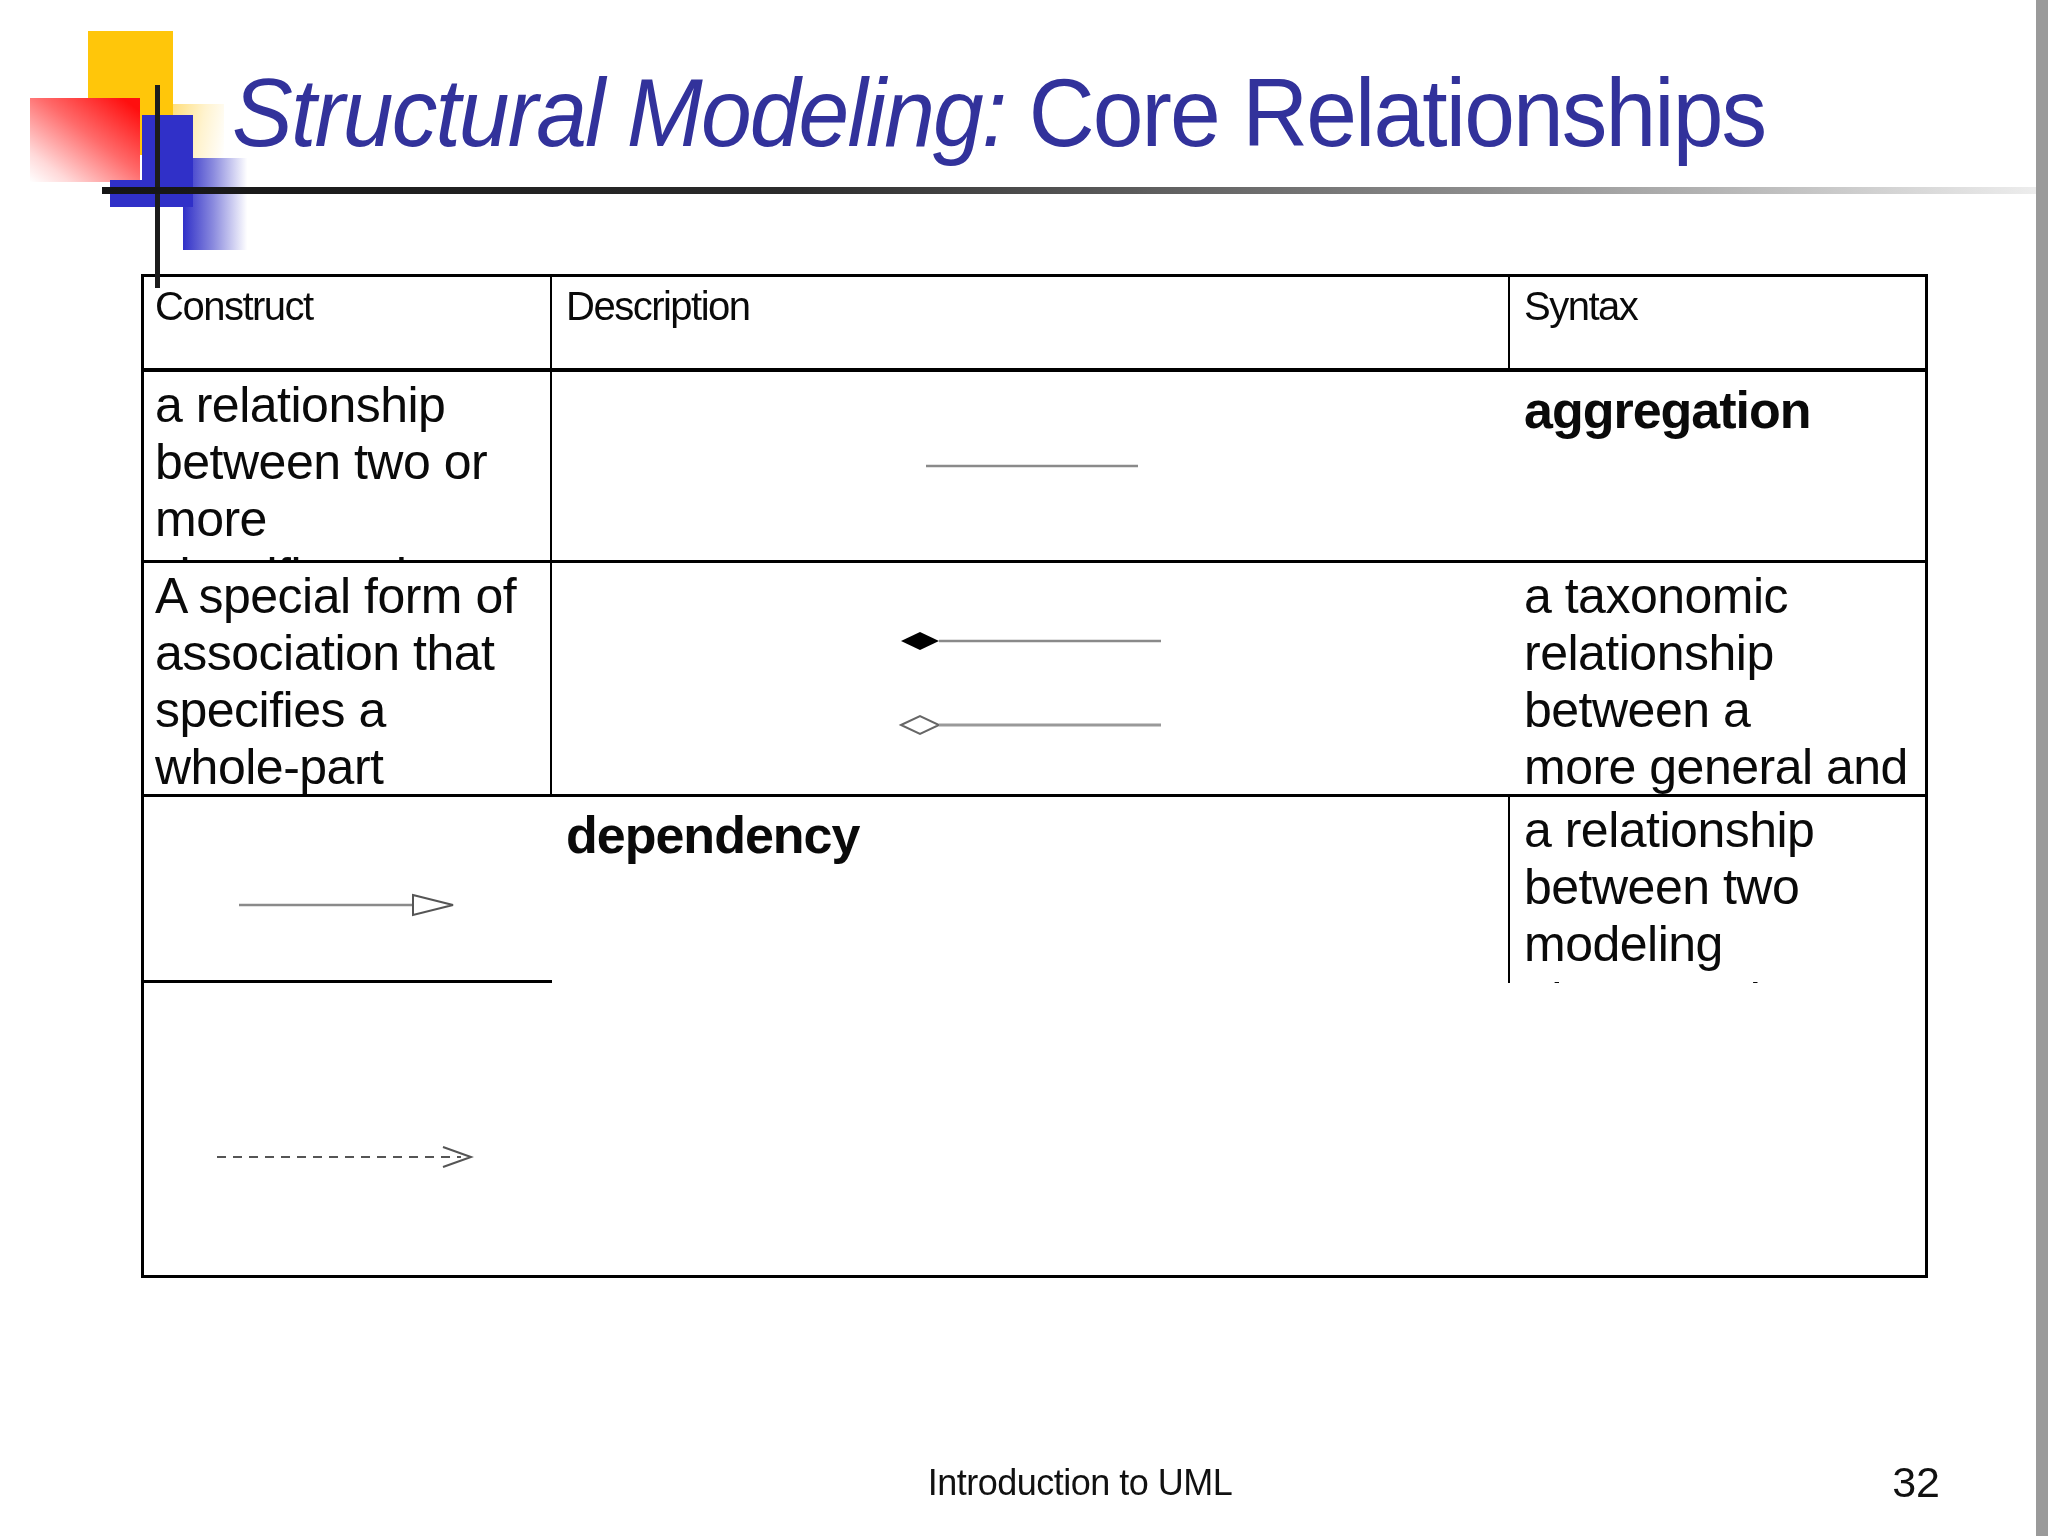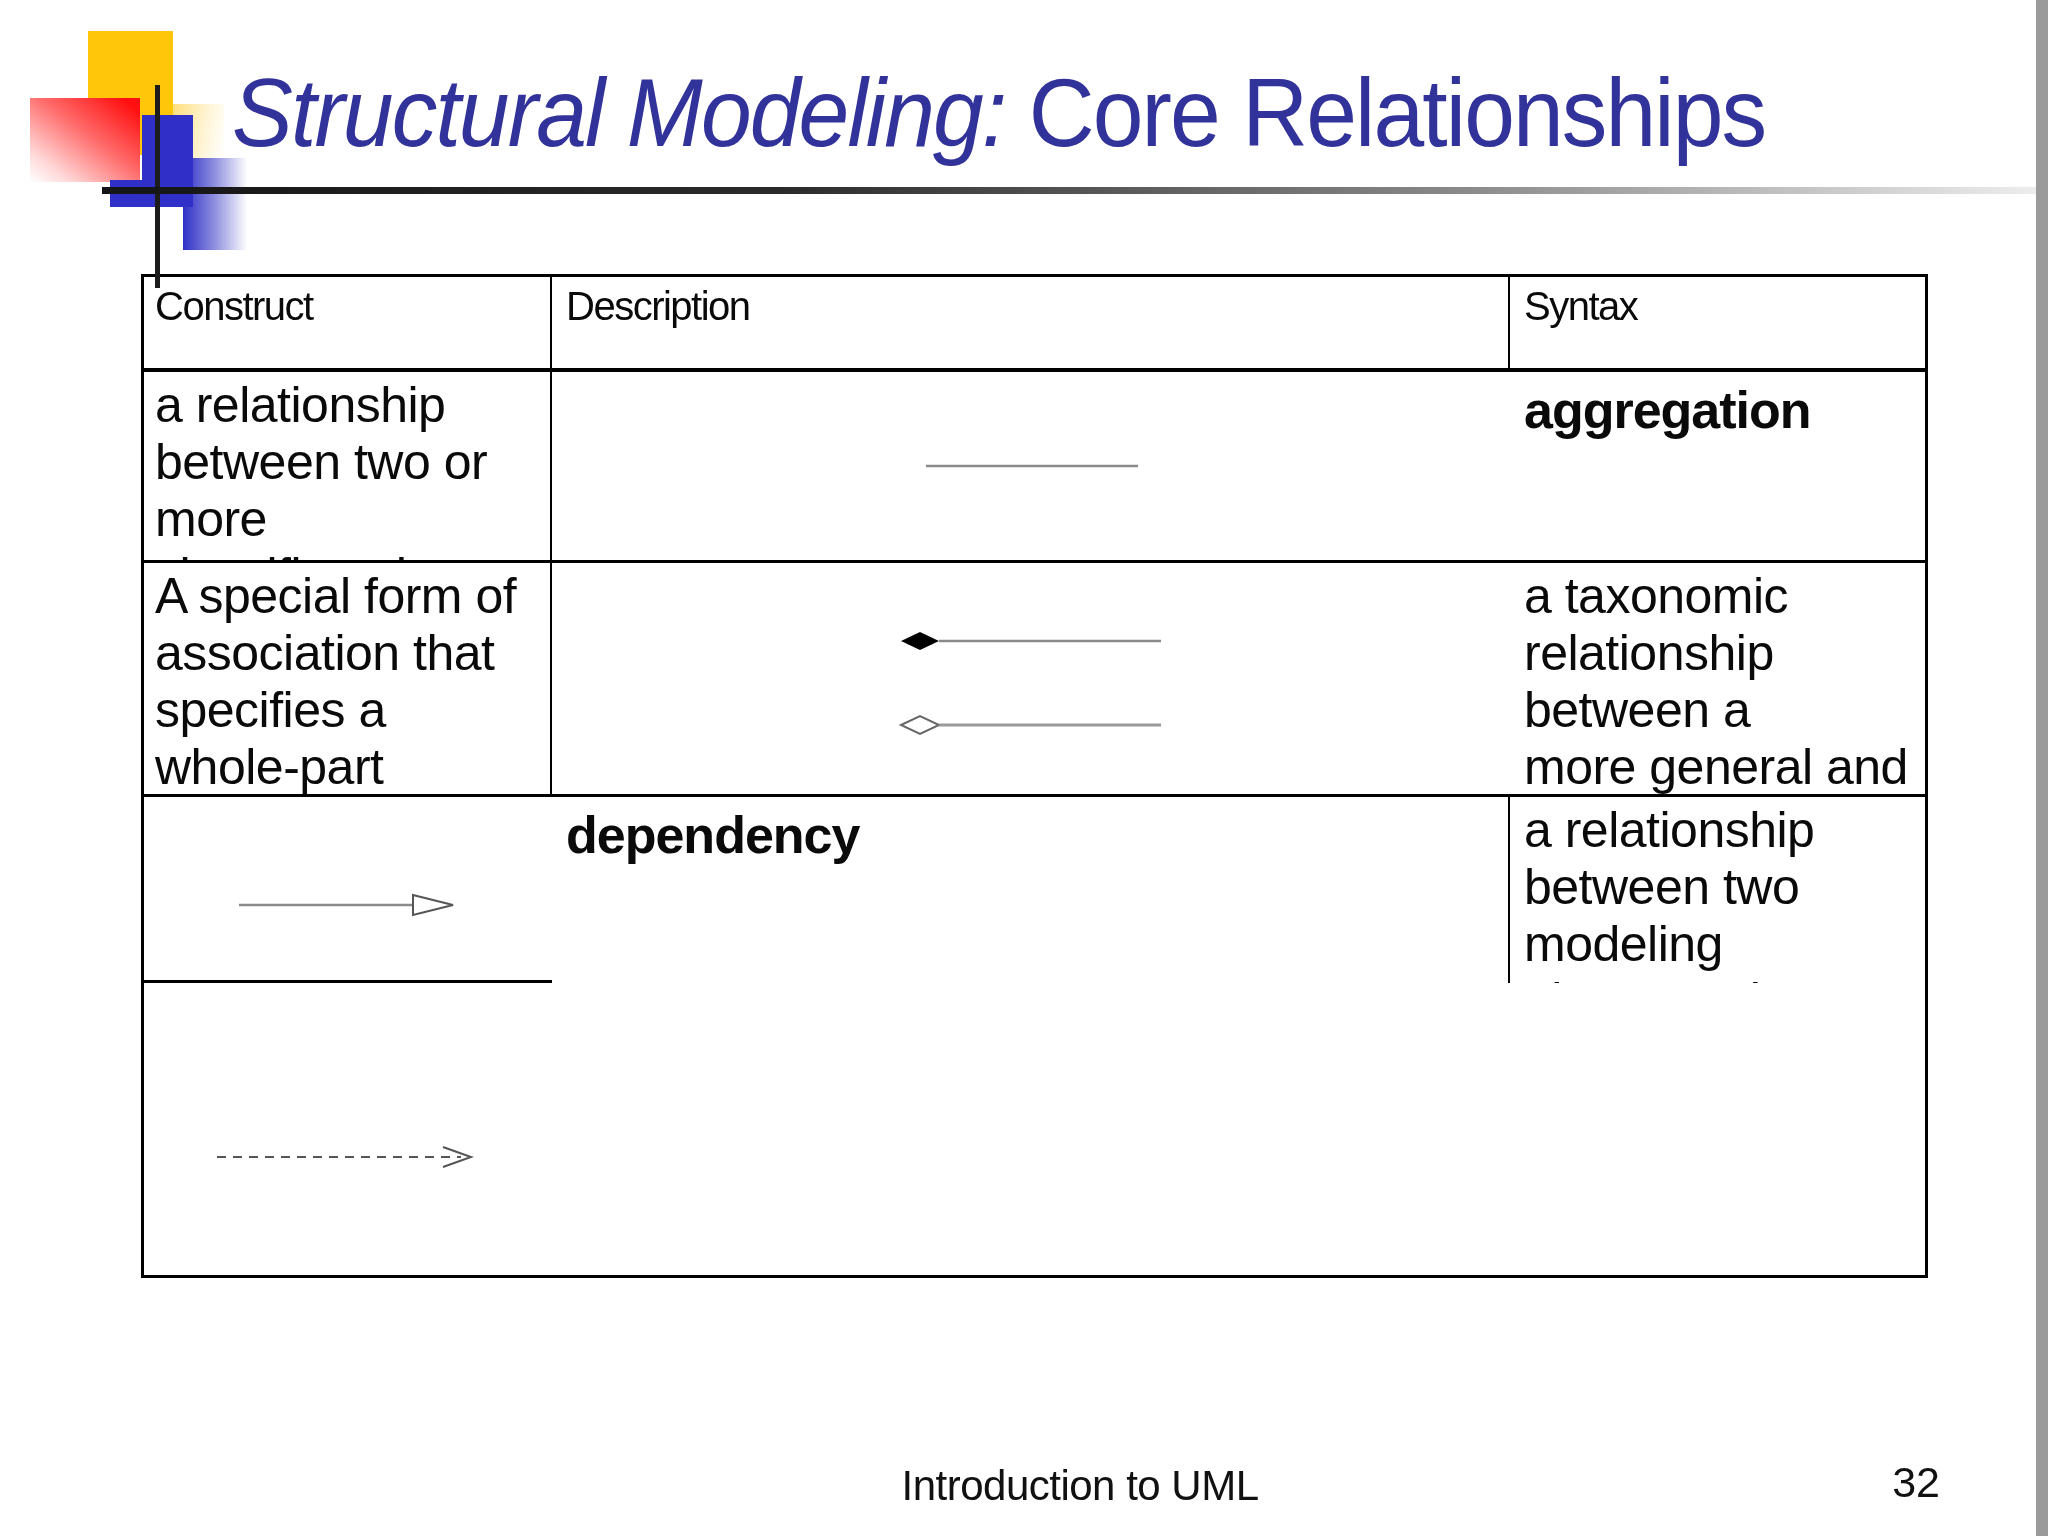--- a/index.html
+++ b/index.html
@@ -39,21 +39,21 @@
   .b-b{border-bottom:3px solid #000;}
   .b-bh{border-bottom:4px solid #000;}
   .hdr{font-size:40px;font-weight:normal;letter-spacing:-1.5px;padding-top:10px;}
   .construct{font-size:52px;font-weight:bold;letter-spacing:-1px;padding-top:8px;}
   .desc{font-size:50px;line-height:57px;letter-spacing:-0.5px;white-space:pre-line;padding-top:5px;}
   .syntax-cell{display:flex;flex-direction:column;justify-content:center;align-items:center;}
   .agg-gap{gap:58px;}
   .sym{display:block;}
   
   .footer-text{position:absolute;left:760px;top:1462px;width:640px;text-align:center;
-     font-size:42px;letter-spacing:-0.5px;color:#111;z-index:3;}
+     font-size:36px;letter-spacing:-0.5px;color:#111;z-index:3;}
   .page-number{position:absolute;left:1856px;top:1458px;width:84px;text-align:right;
      font-size:43px;color:#111;z-index:3;}
 </style>
 </head>
 <body>
 
 <div id="slide">
 
   <div class="dec dec-paleyellow"></div>
   <div class="dec dec-yellow"></div>

